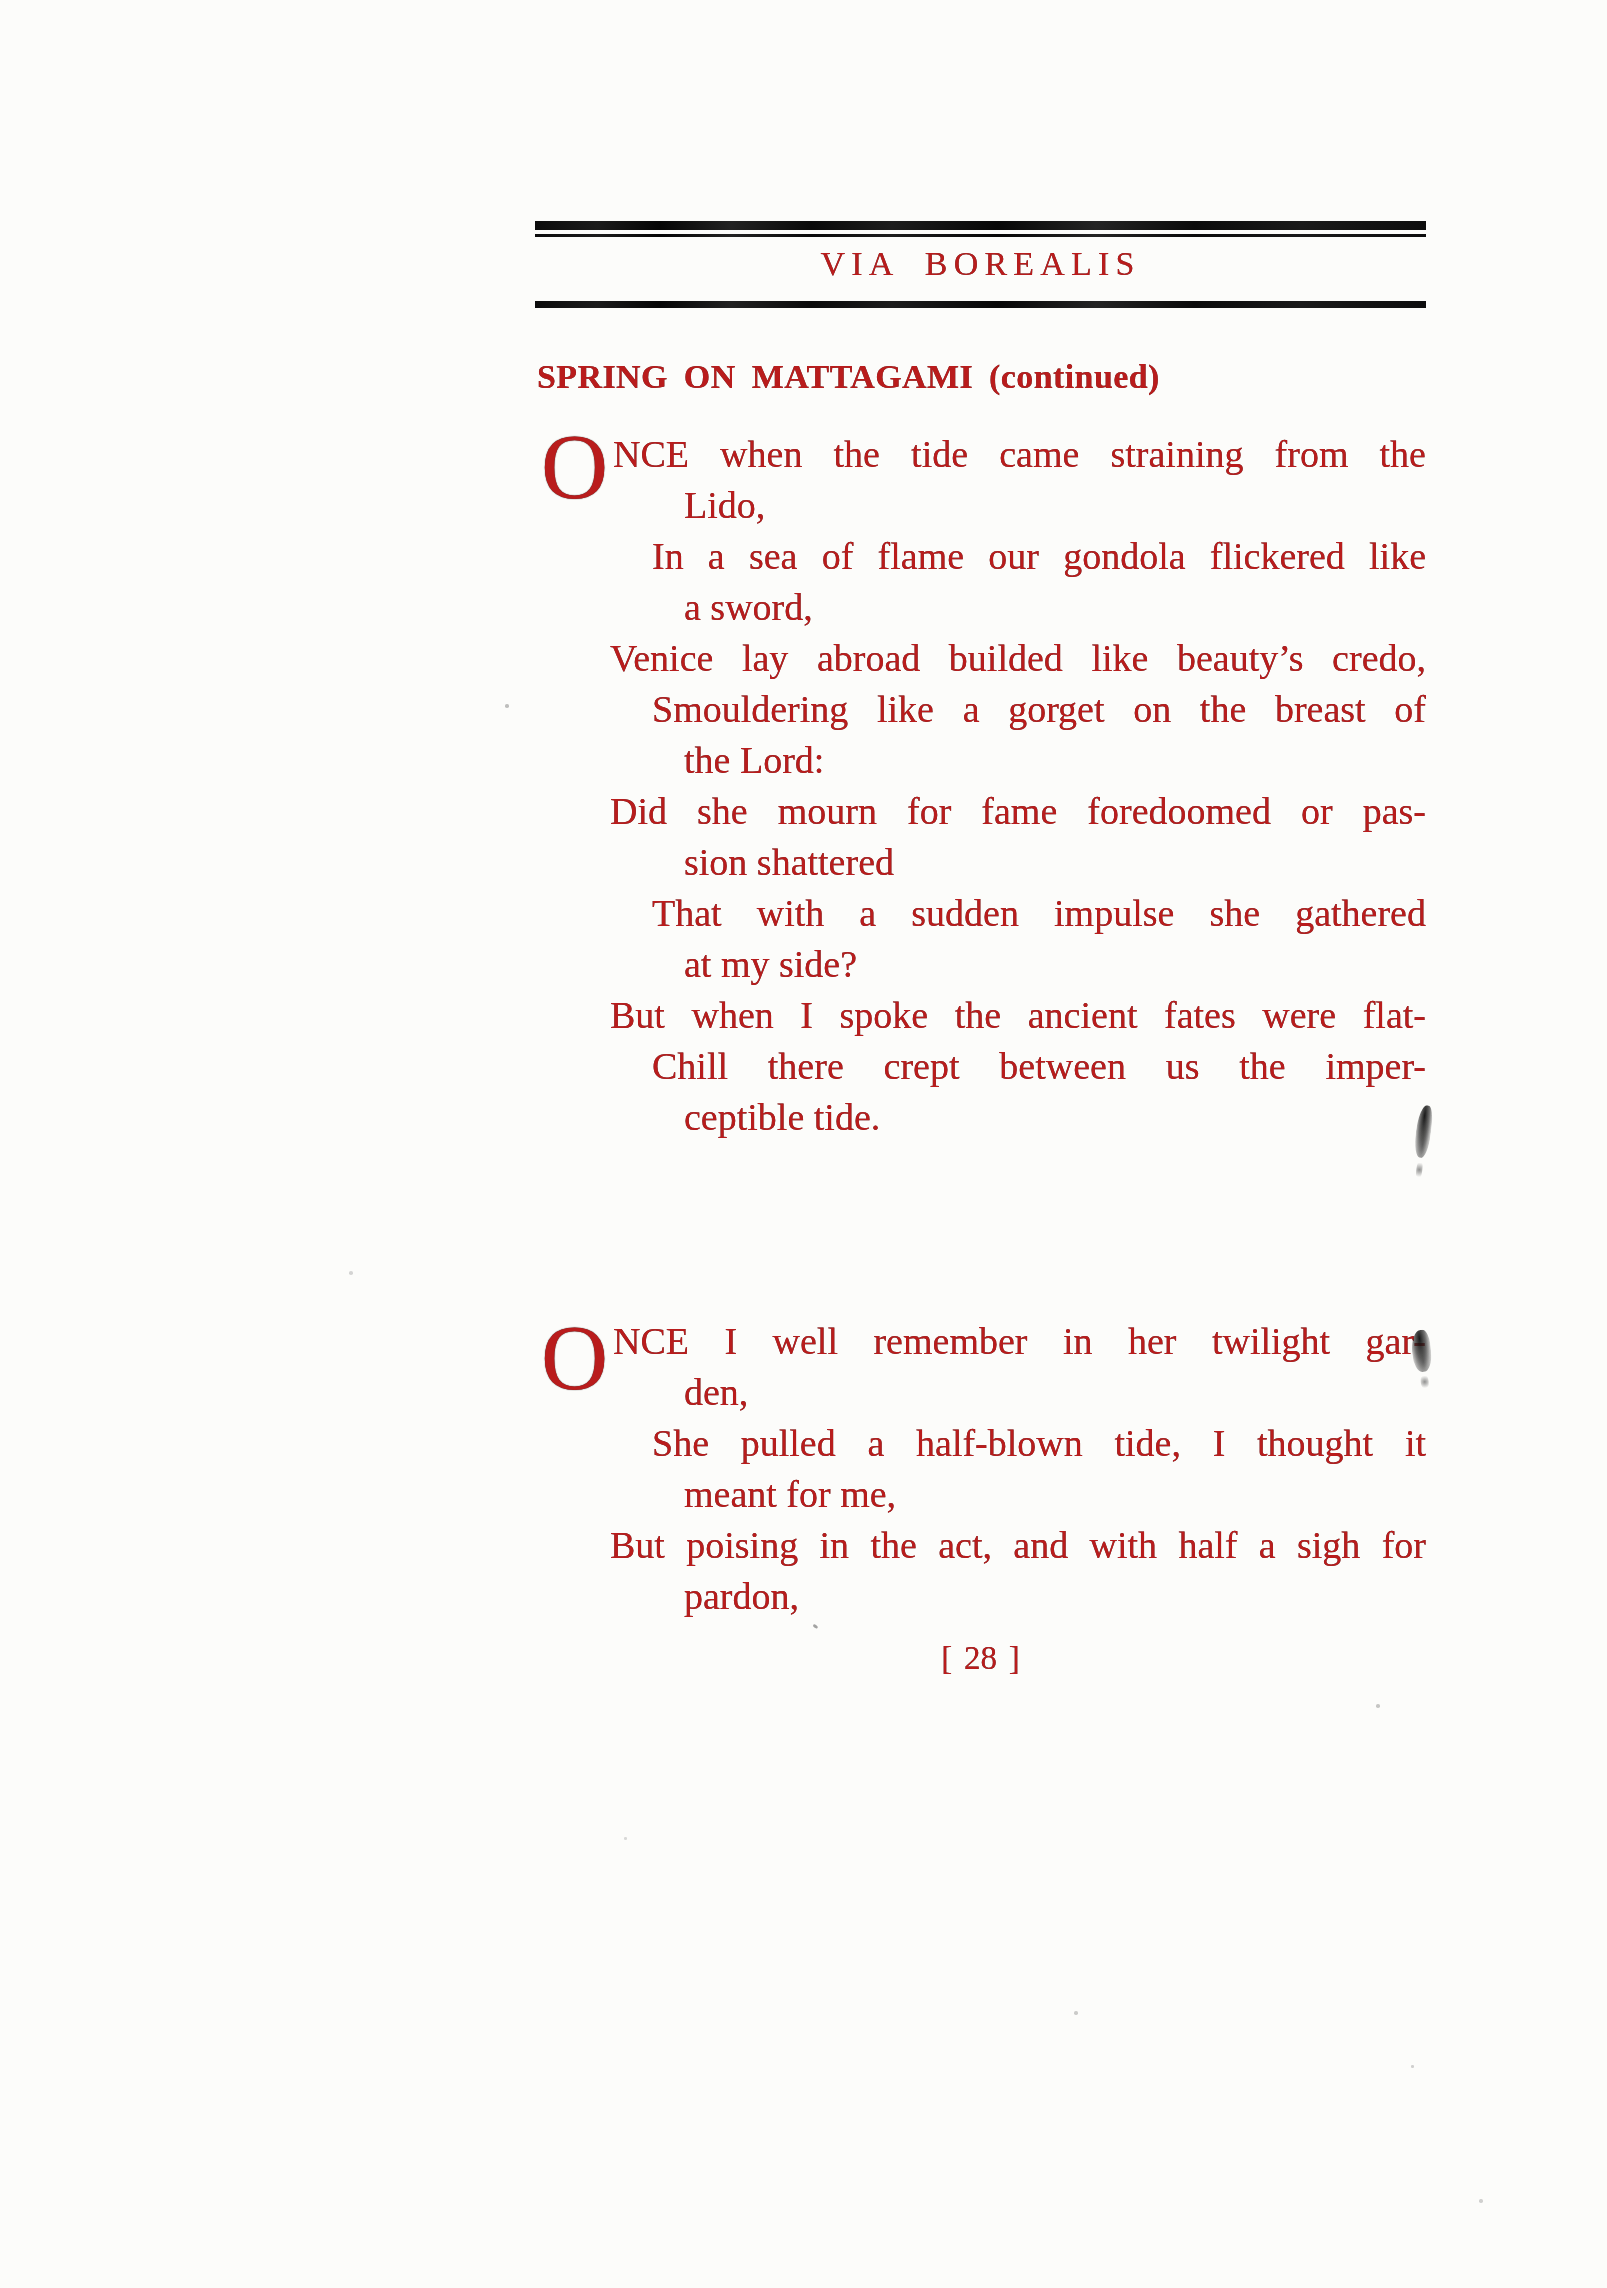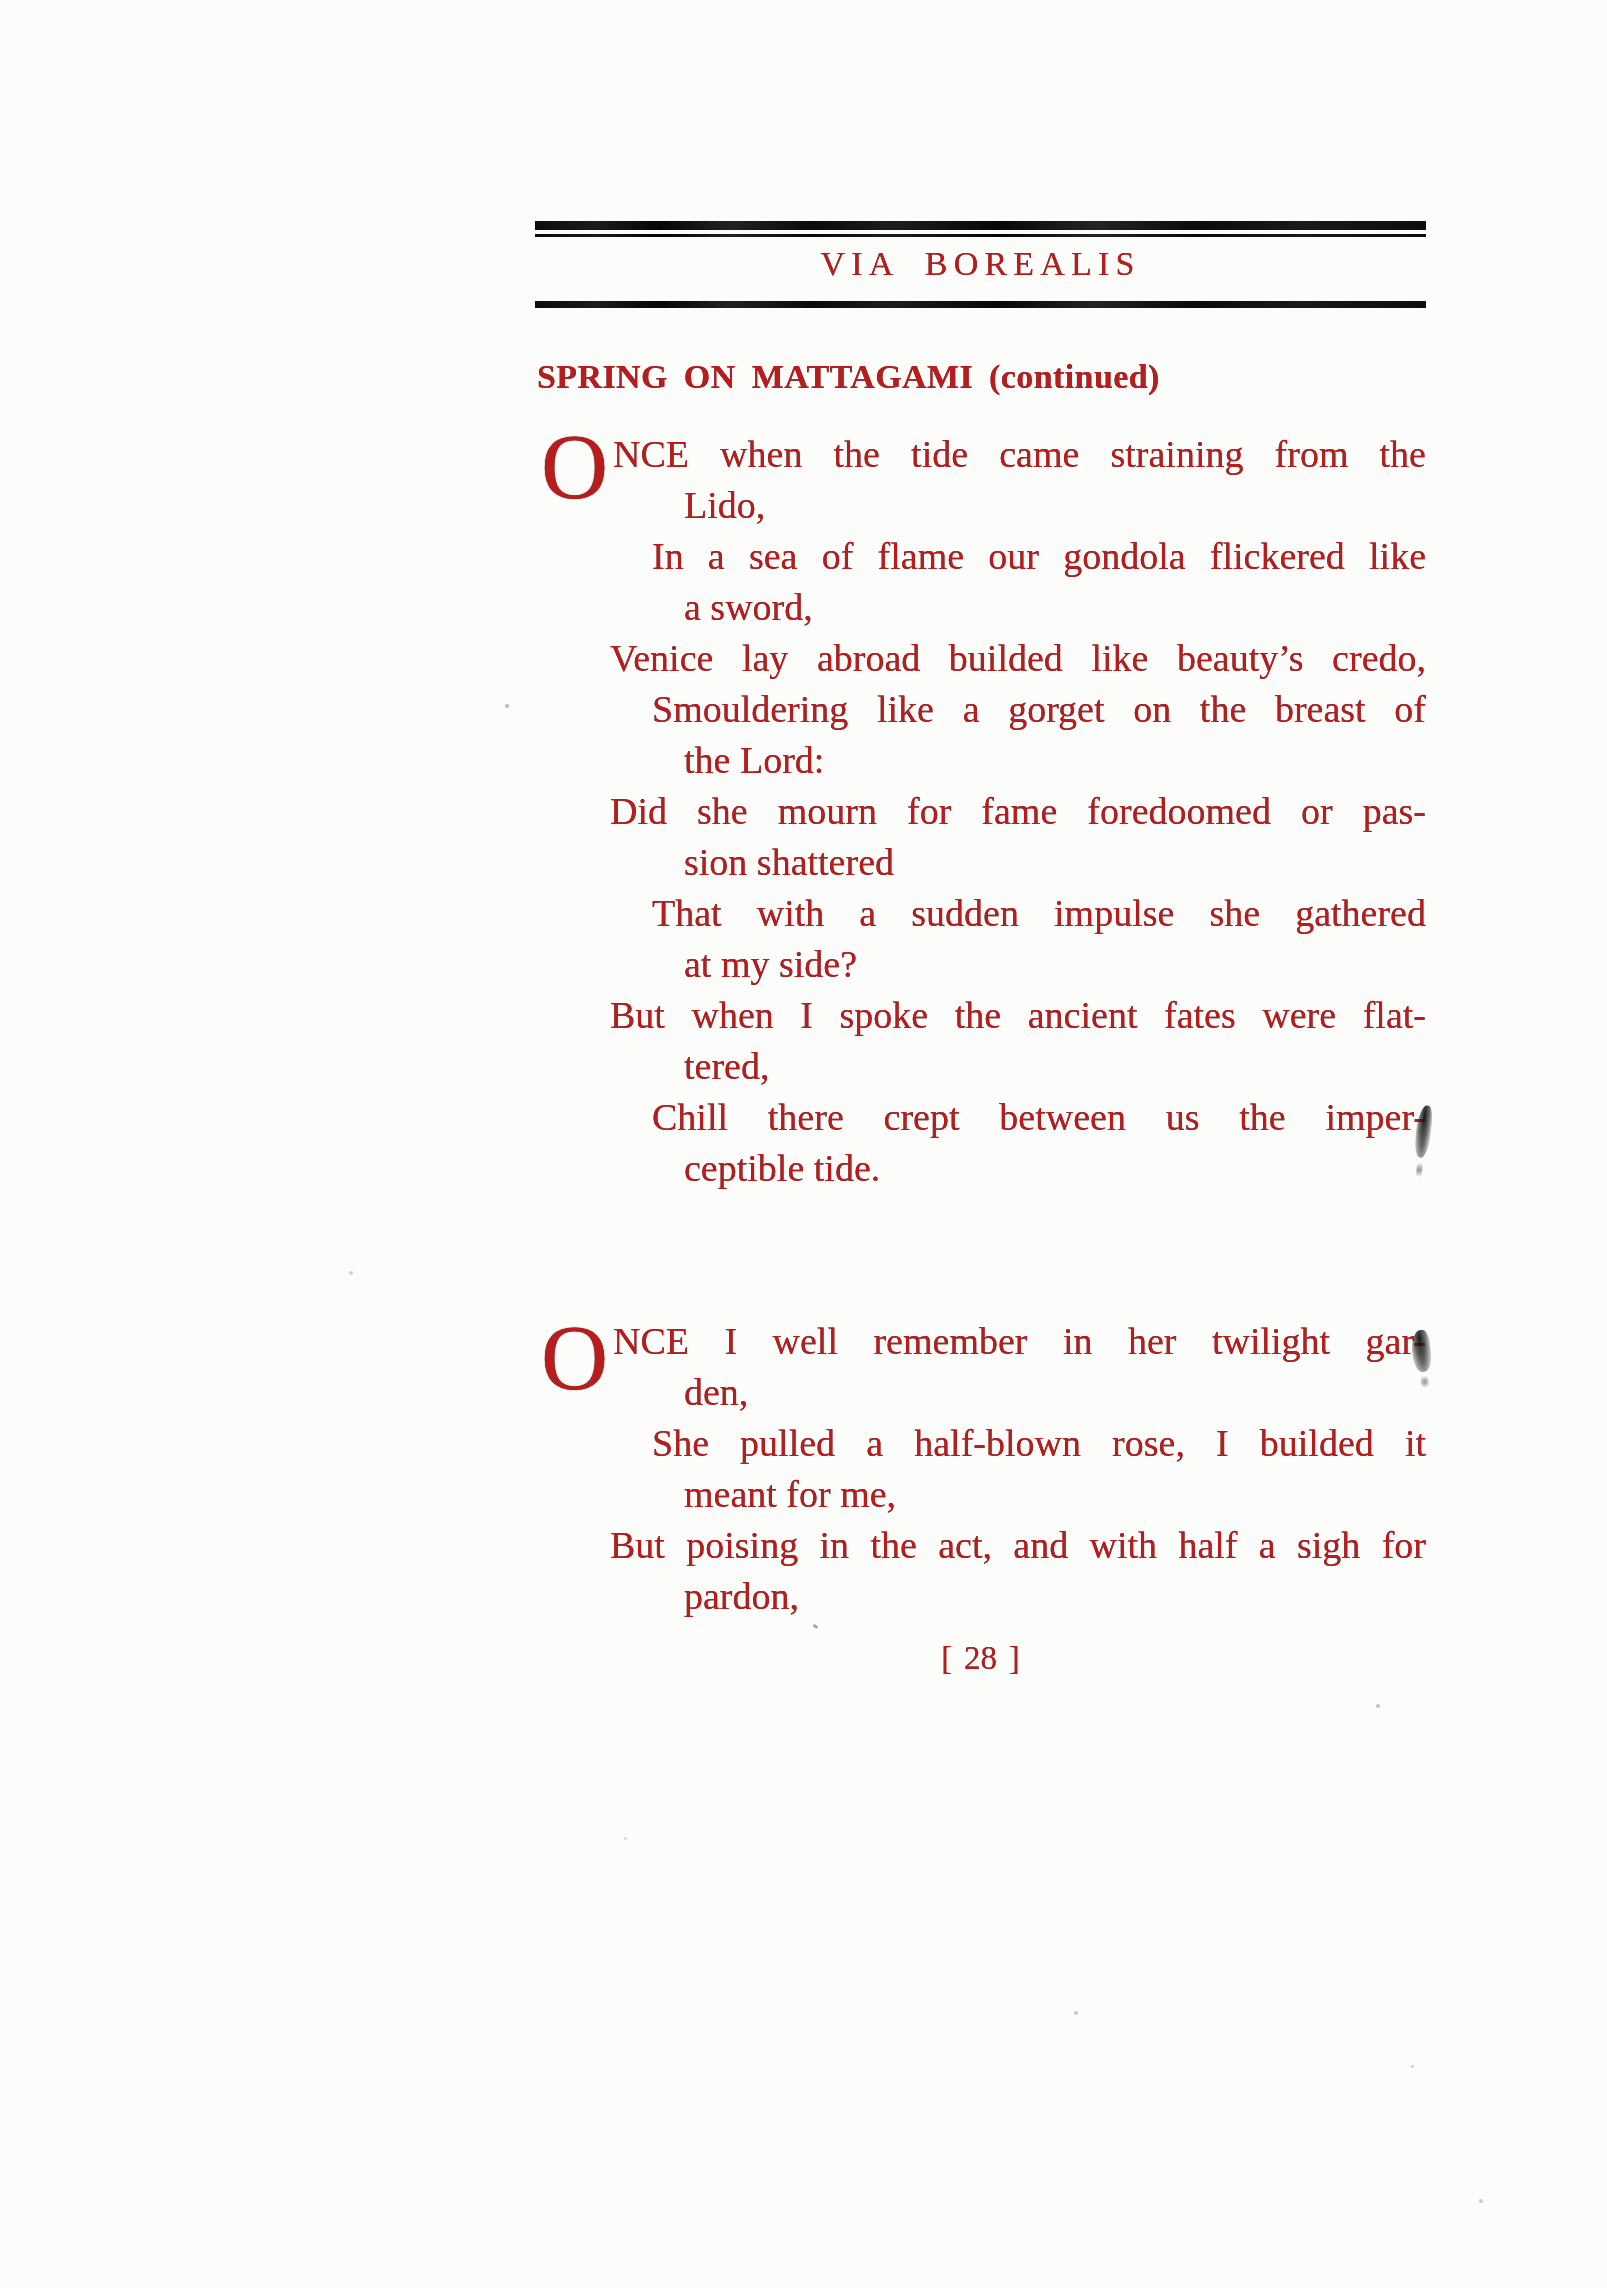--- a/index.html
+++ b/index.html
@@ -100,29 +100,28 @@
     <div class="ln i1 j">In a sea of flame our gondola flickered like</div>
     <div class="ln i2">a sword,</div>
     <div class="ln i0 j">Venice lay abroad builded like beauty’s credo,</div>
     <div class="ln i1 j">Smouldering like a gorget on the breast of</div>
     <div class="ln i2">the Lord:</div>
     <div class="ln i0 j">Did she mourn for fame foredoomed or pas-</div>
     <div class="ln i2">sion shattered</div>
     <div class="ln i1 j">That with a sudden impulse she gathered</div>
     <div class="ln i2">at my side?</div>
     <div class="ln i0 j">But when I spoke the ancient fates were flat-</div>
-    <div class="ln i2">tered,</div>
     <div class="ln i1 j">Chill there crept between us the imper-</div>
     <div class="ln i2">ceptible tide.</div>
   </div>
 
   <div class="stanza stanza-2 ink">
     <div class="ln open j">NCE I well remember in her twilight gar-</div>
     <div class="ln i2">den,</div>
-    <div class="ln i1 j">She pulled a half-blown rose, I builded it</div>
+    <div class="ln i1 j">She pulled a half-blown tide, I thought it</div>
     <div class="ln i2">meant for me,</div>
     <div class="ln i0 j">But poising in the act, and with half a sigh for</div>
     <div class="ln i2">pardon,</div>
   </div>
 
   <div class="page-number ink">[ 28 ]</div>
 
   <div class="smudge smudge-1"></div>
   <div class="smudge smudge-2"></div>
 

